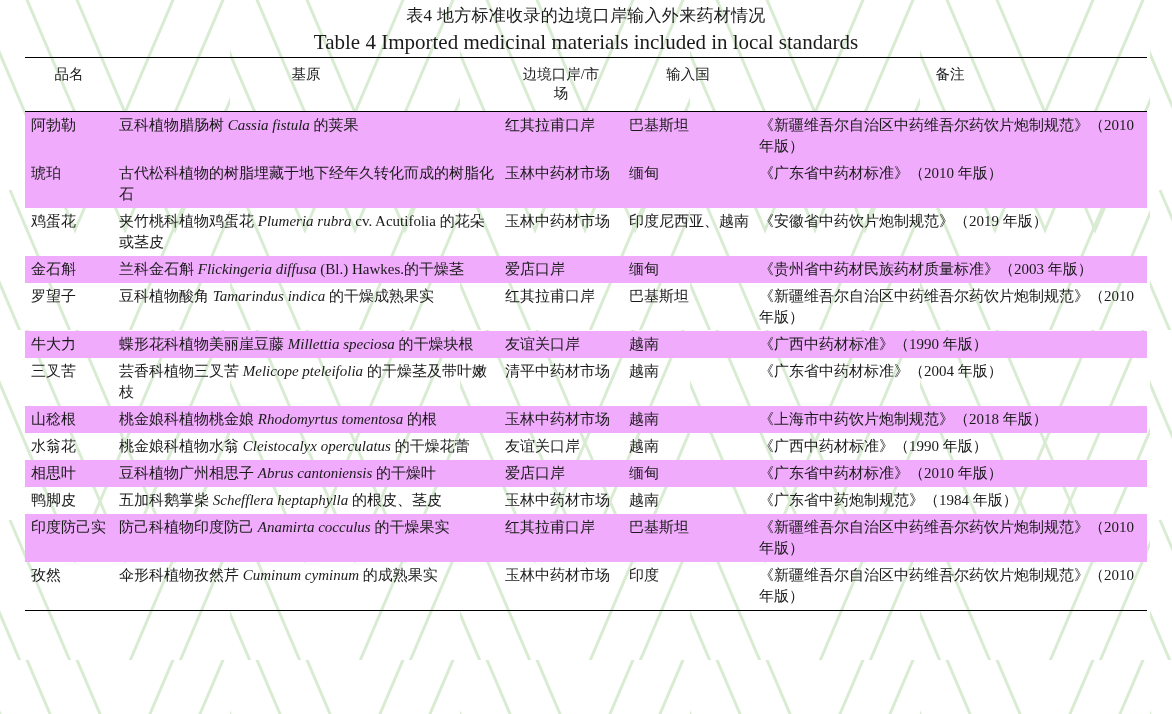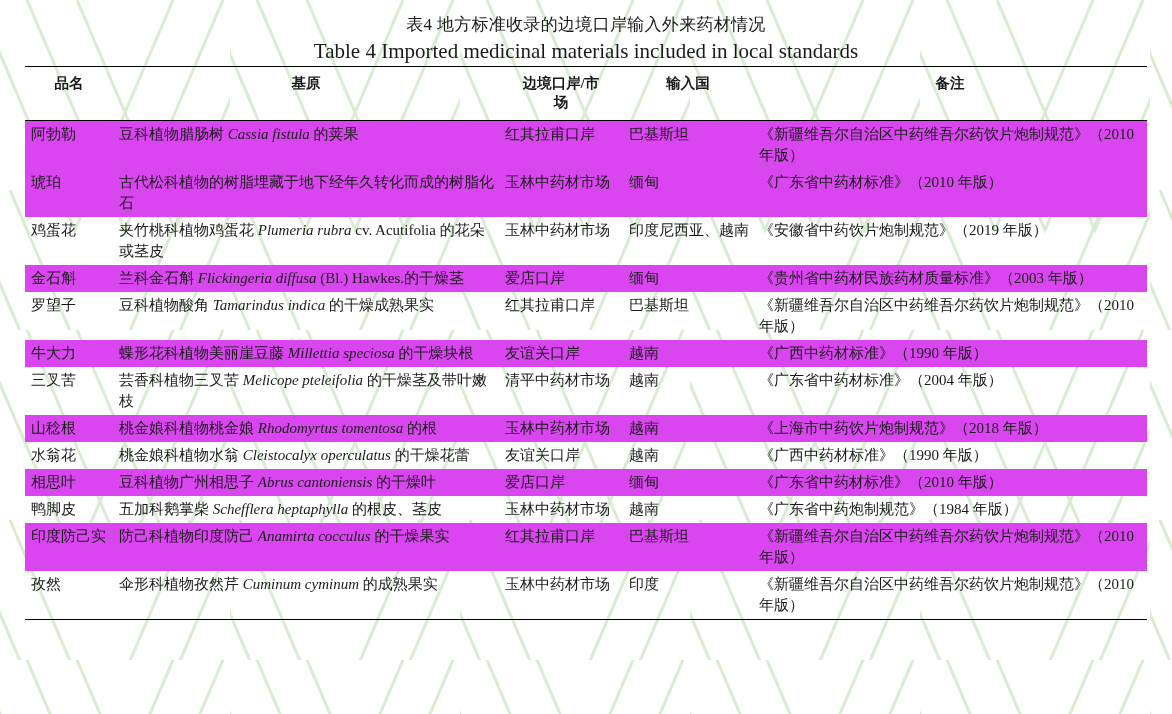--- a/index.html
+++ b/index.html
@@ -32,21 +32,21 @@
     height: 714px;
     box-sizing: border-box;
     padding: 0;
   }
 
   
   .title-zh {
     text-align: center;
     font-size: 17px;
     line-height: 22px;
-    padding-top: 14px;
+    padding-top: 5px;
     letter-spacing: 0.3px;
     font-family: "Liberation Serif", "DejaVu Serif", serif;
   }
   .title-en {
     text-align: center;
     font-size: 21px;
     line-height: 22px;
     padding-top: 4px;
     padding-bottom: 4px;
     font-family: "Liberation Serif", "DejaVu Serif", serif;
@@ -54,37 +54,37 @@
 
   
   table.tbl {
     border-collapse: collapse;
     width: 1122px;
     margin: 0 25px;
     table-layout: fixed;
     font-size: 14.5px;
   }
   table.tbl thead th {
-    font-weight: bold;
+    font-weight: normal;
     text-align: center;
     font-size: 14.5px;
     line-height: 19px;
     padding: 7px 4px 8px 4px;
     vertical-align: top;
   }
   thead tr.hdr { border-top: 1.6px solid #000; border-bottom: 1.1px solid #000; }
   tbody tr:last-child { border-bottom: 1.6px solid #000; }
 
   table.tbl tbody td {
     vertical-align: top;
     line-height: 21px;
     padding: 3px 4px 3px 6px;
     font-size: 15px;
   }
-  tbody tr.alt { background: #d946ef; }
+  tbody tr.alt { background: #f0abfc; }
 
   
   col.c-name   { width: 88px; }
   col.c-origin { width: 386px; }
   col.c-port   { width: 124px; }
   col.c-country{ width: 130px; }
   col.c-remark { width: 394px; }
 
   td.c-name-cell   { padding-left: 12px; }
   td.c-origin-cell { padding-left: 10px; }

